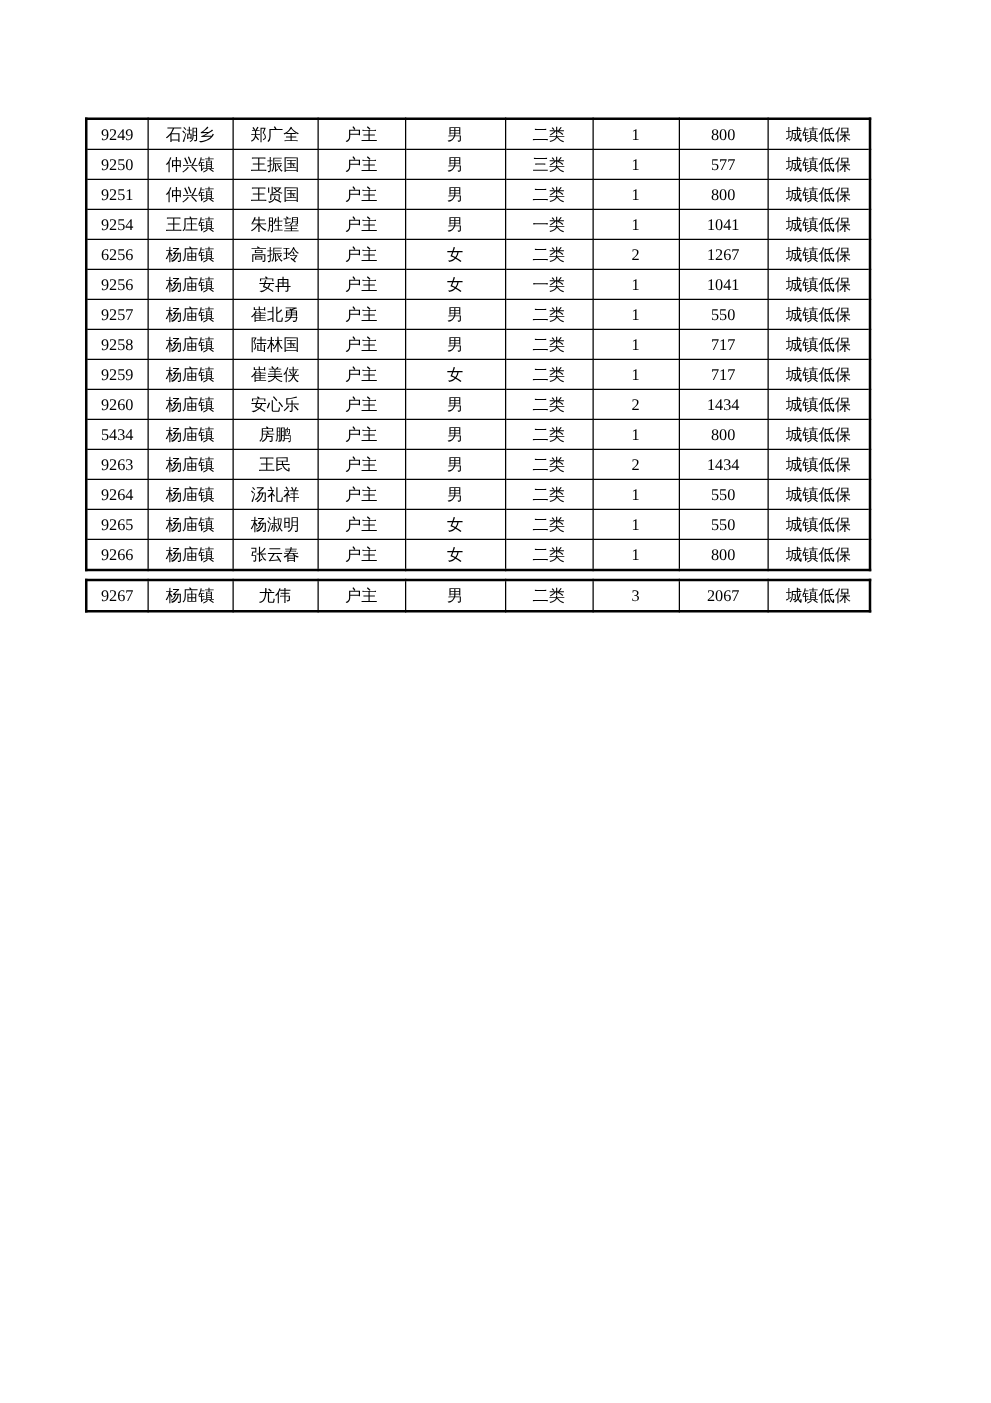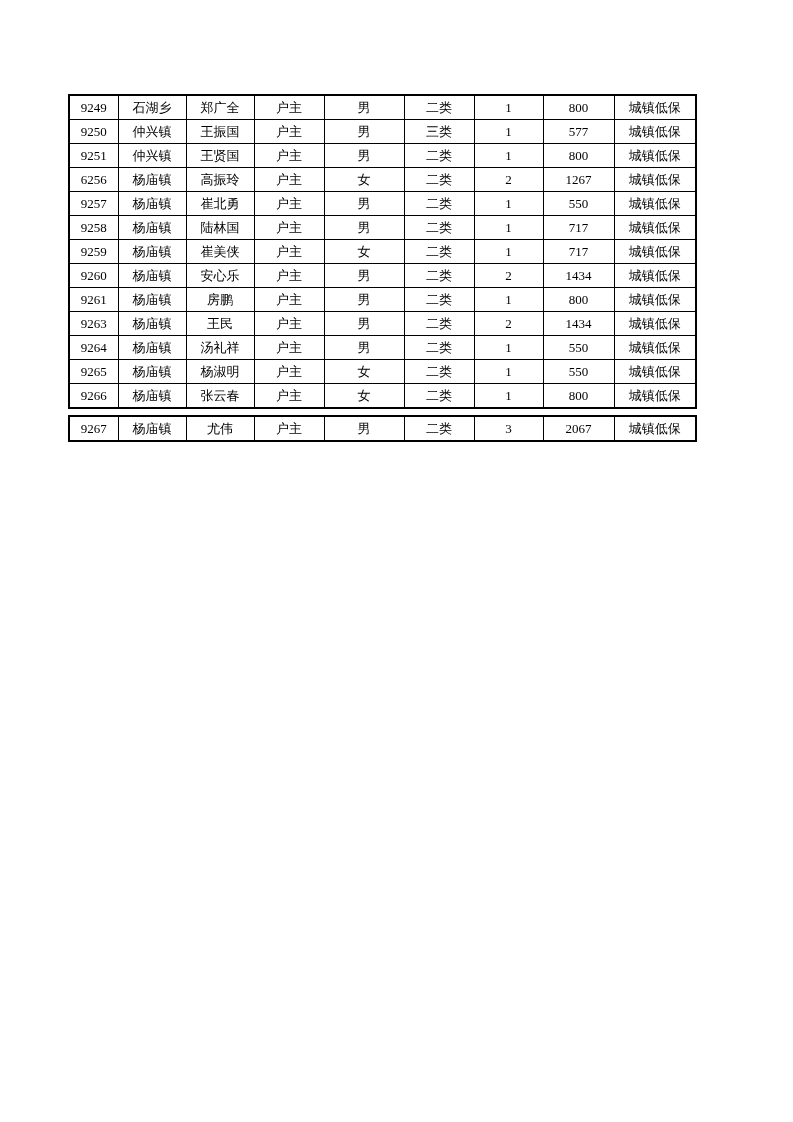--- a/index.html
+++ b/index.html
@@ -101,31 +101,53 @@
             <td>仲兴镇</td>
             <td>王贤国</td>
             <td>户主</td>
             <td>男</td>
             <td>二类</td>
             <td>1</td>
             <td>800</td>
             <td>城镇低保</td>
           </tr>
           <tr>
+            <td>9254</td>
+            <td>王庄镇</td>
+            <td>朱胜望</td>
+            <td>户主</td>
+            <td>男</td>
+            <td>一类</td>
+            <td>1</td>
+            <td>1041</td>
+            <td>城镇低保</td>
+          </tr>
+          <tr>
             <td>6256</td>
             <td>杨庙镇</td>
             <td>高振玲</td>
             <td>户主</td>
             <td>女</td>
             <td>二类</td>
             <td>2</td>
             <td>1267</td>
             <td>城镇低保</td>
           </tr>
           <tr>
+            <td>9256</td>
+            <td>杨庙镇</td>
+            <td>安冉</td>
+            <td>户主</td>
+            <td>女</td>
+            <td>一类</td>
+            <td>1</td>
+            <td>1041</td>
+            <td>城镇低保</td>
+          </tr>
+          <tr>
             <td>9257</td>
             <td>杨庙镇</td>
             <td>崔北勇</td>
             <td>户主</td>
             <td>男</td>
             <td>二类</td>
             <td>1</td>
             <td>550</td>
             <td>城镇低保</td>
           </tr>
@@ -156,21 +178,21 @@
             <td>杨庙镇</td>
             <td>安心乐</td>
             <td>户主</td>
             <td>男</td>
             <td>二类</td>
             <td>2</td>
             <td>1434</td>
             <td>城镇低保</td>
           </tr>
           <tr>
-            <td>9261</td>
+            <td>5434</td>
             <td>杨庙镇</td>
             <td>房鹏</td>
             <td>户主</td>
             <td>男</td>
             <td>二类</td>
             <td>1</td>
             <td>800</td>
             <td>城镇低保</td>
           </tr>
           <tr>

